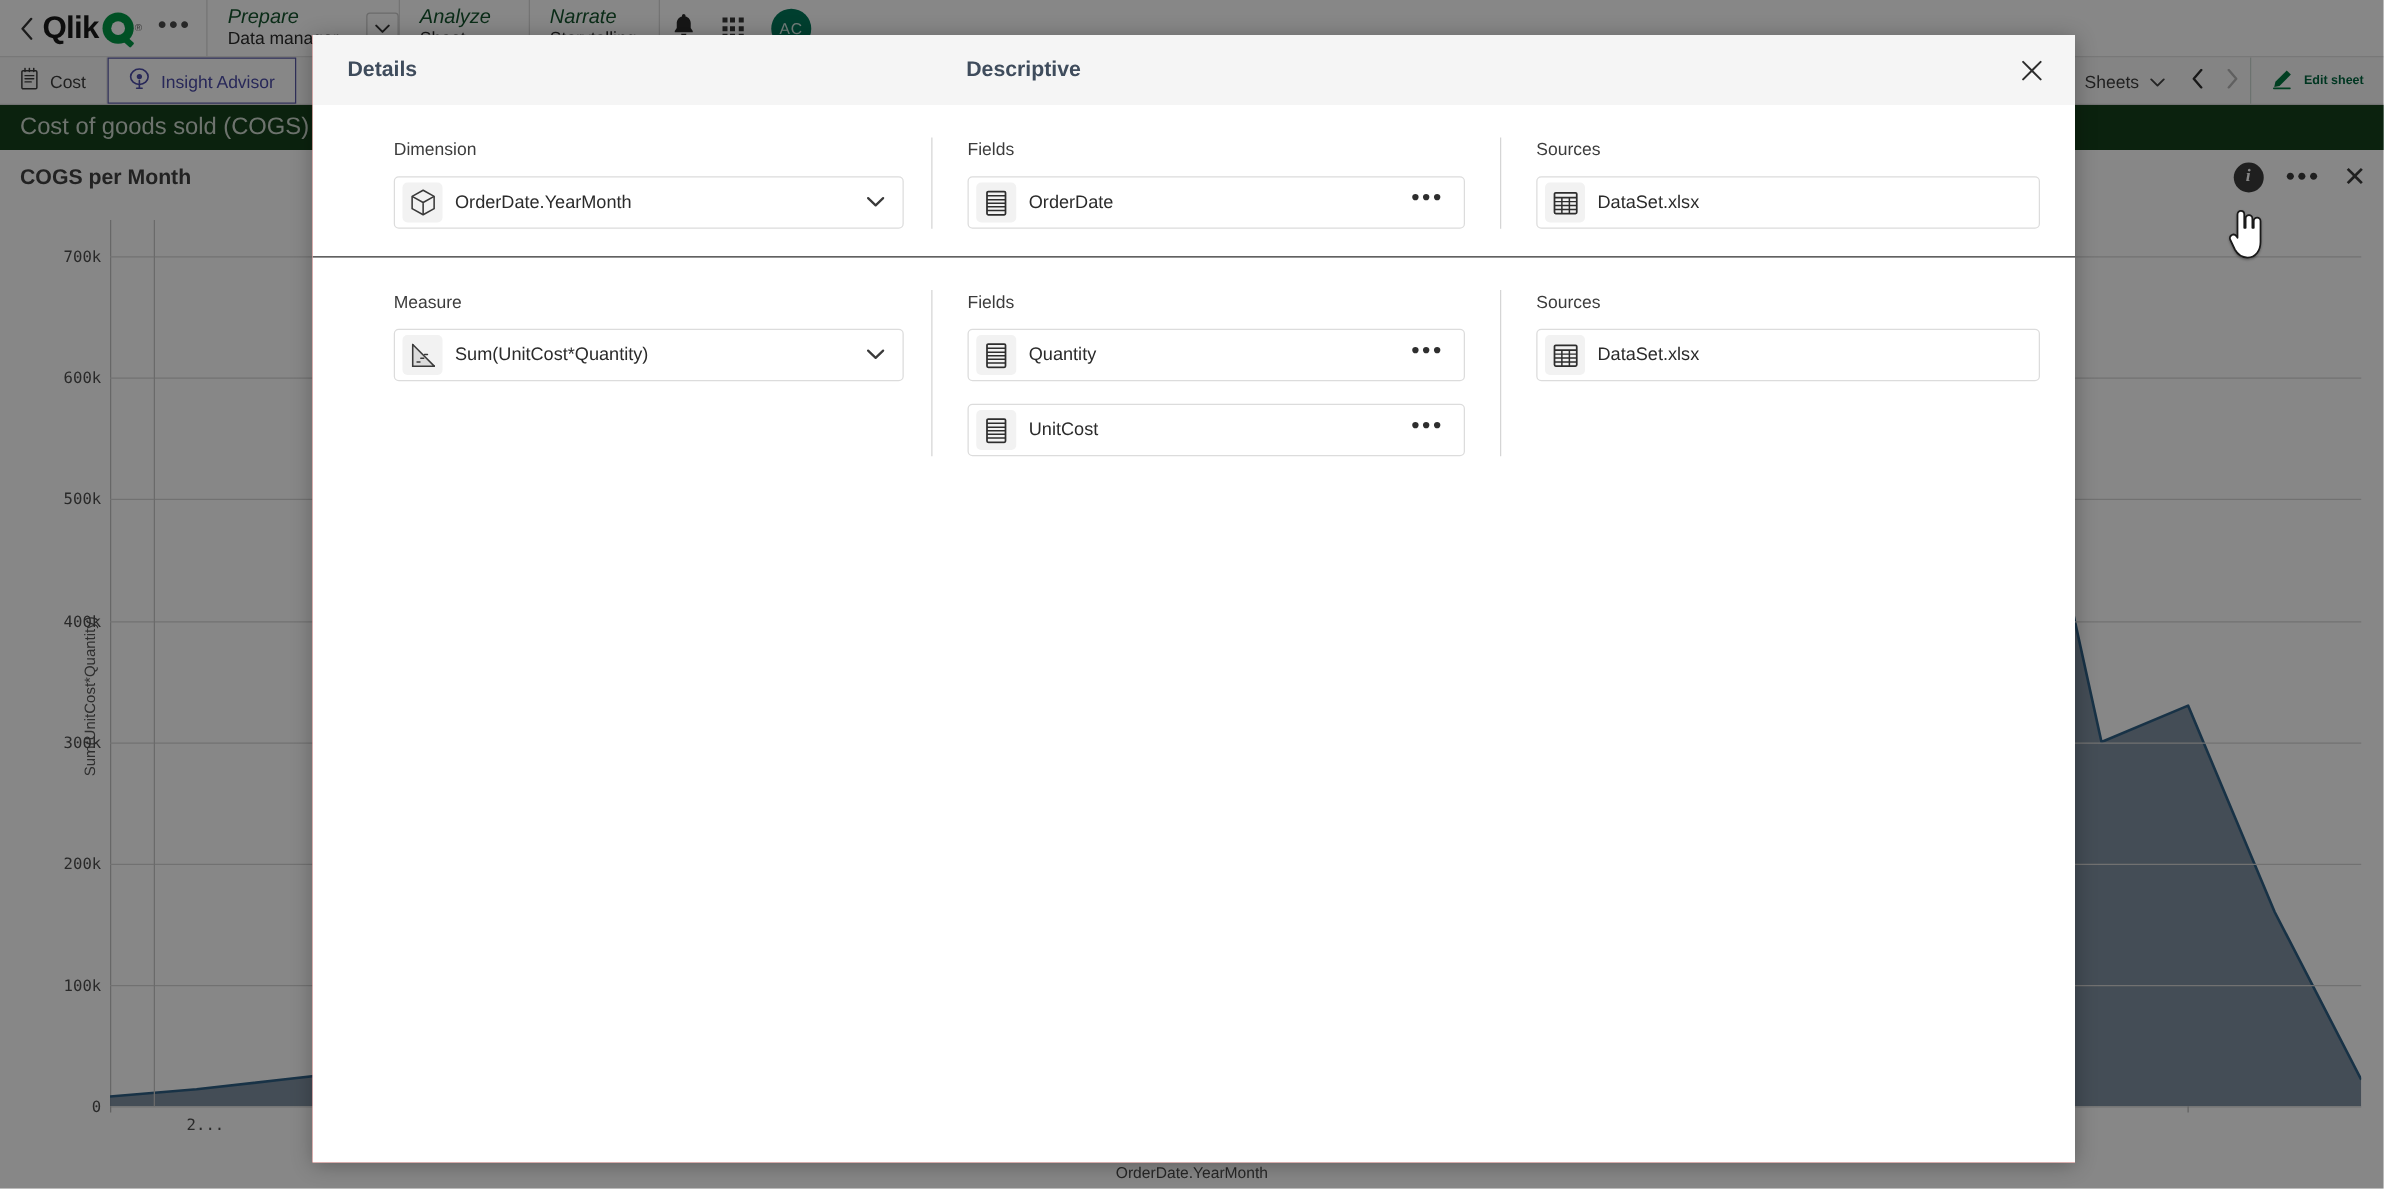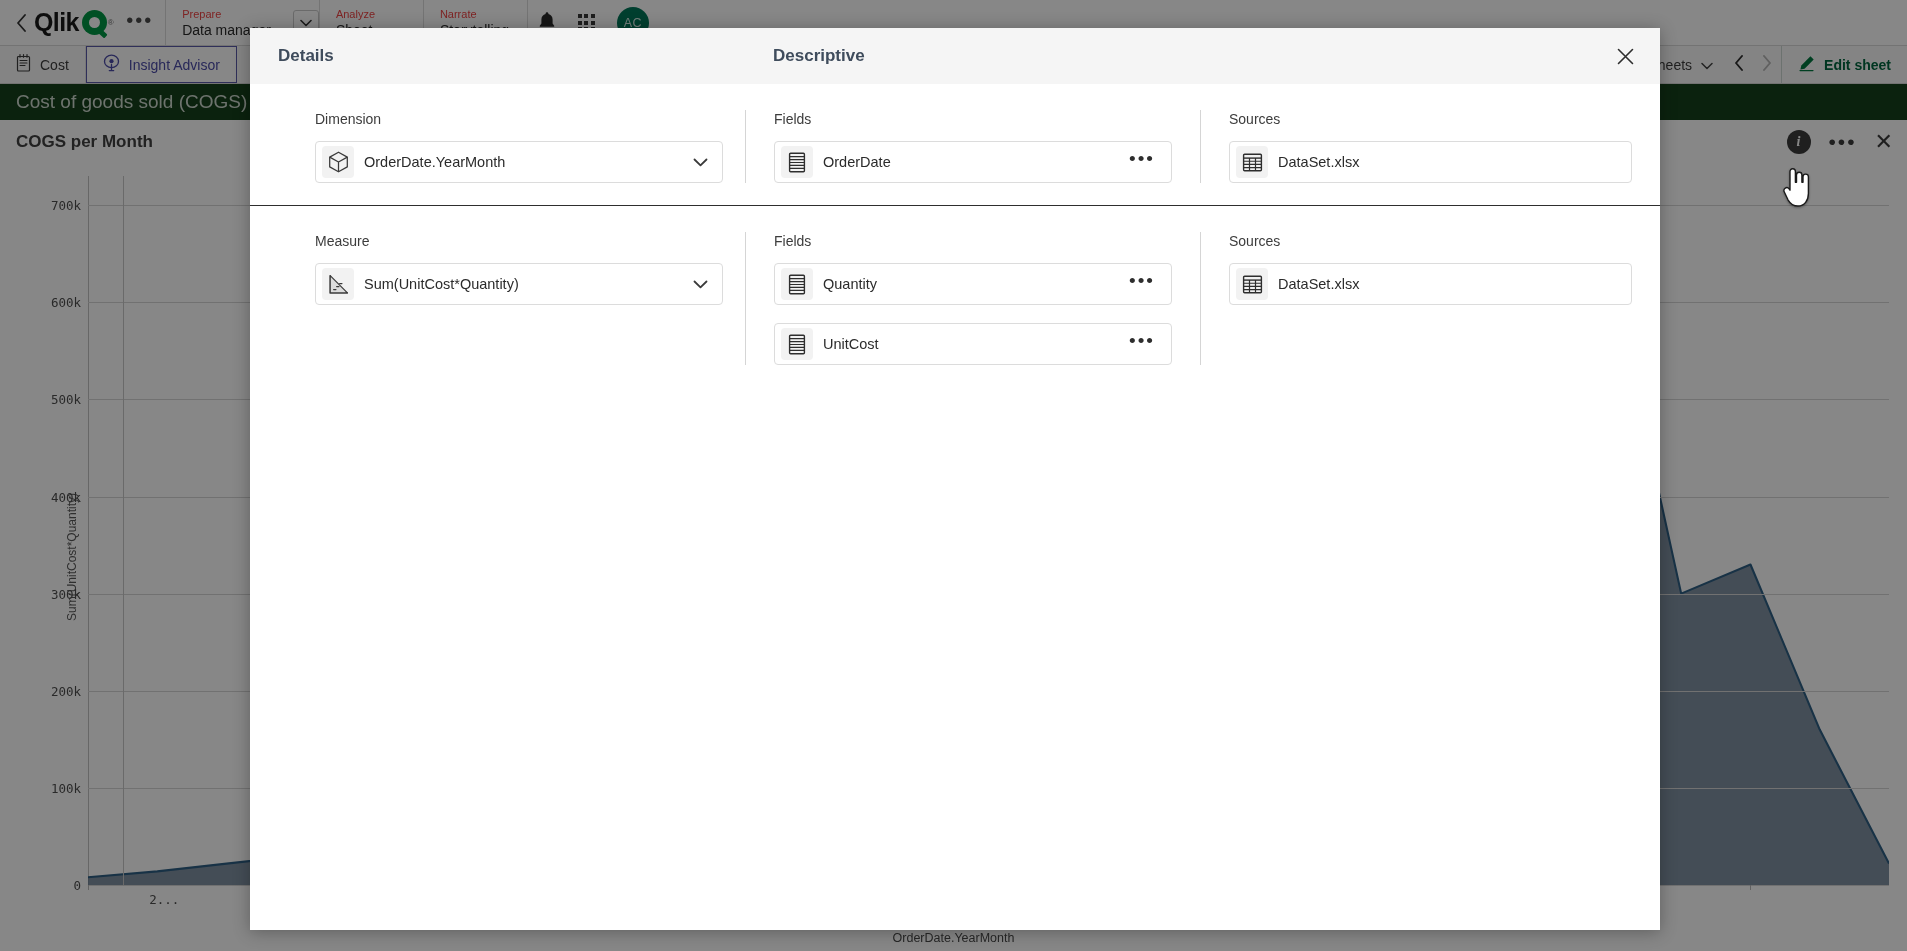--- a/index.html
+++ b/index.html
@@ -60,21 +60,21 @@
   .qlik-reg { font-size: 8px; vertical-align: super; color: #6b6b6b; font-weight: 400; }
   .tb-dots {
     margin-left: 13px; color: #4a4a4a; font-size: 20px; letter-spacing: 2px;
     line-height: 1; padding-bottom: 6px;
   }
   .nav-sec {
     display: flex; flex-direction: column; justify-content: center;
     padding: 0 16px; border-right: 1px solid #dcdcdc; min-width: 104px;
     position: relative;
   }
-  .nav-sec .kicker { font-size: 11px; color: #ef4444; line-height: 16px; }
+  .nav-sec .kicker { font-size: 16px; color: #14532d; line-height: 16px; font-style: italic; }
   .nav-sec .main { font-size: 14px; color: #2b2b2b; line-height: 17px; }
   .nav-caret-box {
     width: 26px; height: 26px; border: 1px solid #c9c9c9; border-radius: 3px;
     display: flex; align-items: center; justify-content: center;
     align-self: center; margin-left: 6px; color: #404040; background: #fff;
   }
   .tb-center {
     flex: 1; display: flex; align-items: center; justify-content: center; gap: 10px;
   }
   .app-title { font-size: 16px; color: #2b2b2b; }
@@ -107,21 +107,21 @@
   .sb-spacer { flex: 1; }
   .sb-right { display: flex; align-items: center; gap: 0; }
   .sheets-grp {
     display: flex; align-items: center; gap: 9px; padding: 0 12px;
     font-size: 14px; color: #3d3d3d;
   }
   .arrow-btn { padding: 0 9px; font-size: 18px; color: #2e2e2e; line-height: 1; }
   .arrow-btn.disabled { color: #b5b5b5; }
   .edit-sheet {
     display: flex; align-items: center; gap: 9px;
-    padding: 0 16px; font-size: 14px; color: #00663f; font-weight: 600;
+    padding: 0 16px; font-size: 10px; color: #00663f; font-weight: 600;
     border-left: 1px solid #cdd8d1; height: 100%;
   }
 
   
   .green-banner {
     position: absolute; top: 84px; left: 0; right: 0; height: 36px;
     background: #15401b;
     display: flex; align-items: center; padding-left: 16px;
   }
   .green-banner span { font-size: 19px; color: #cfd9cf; }

